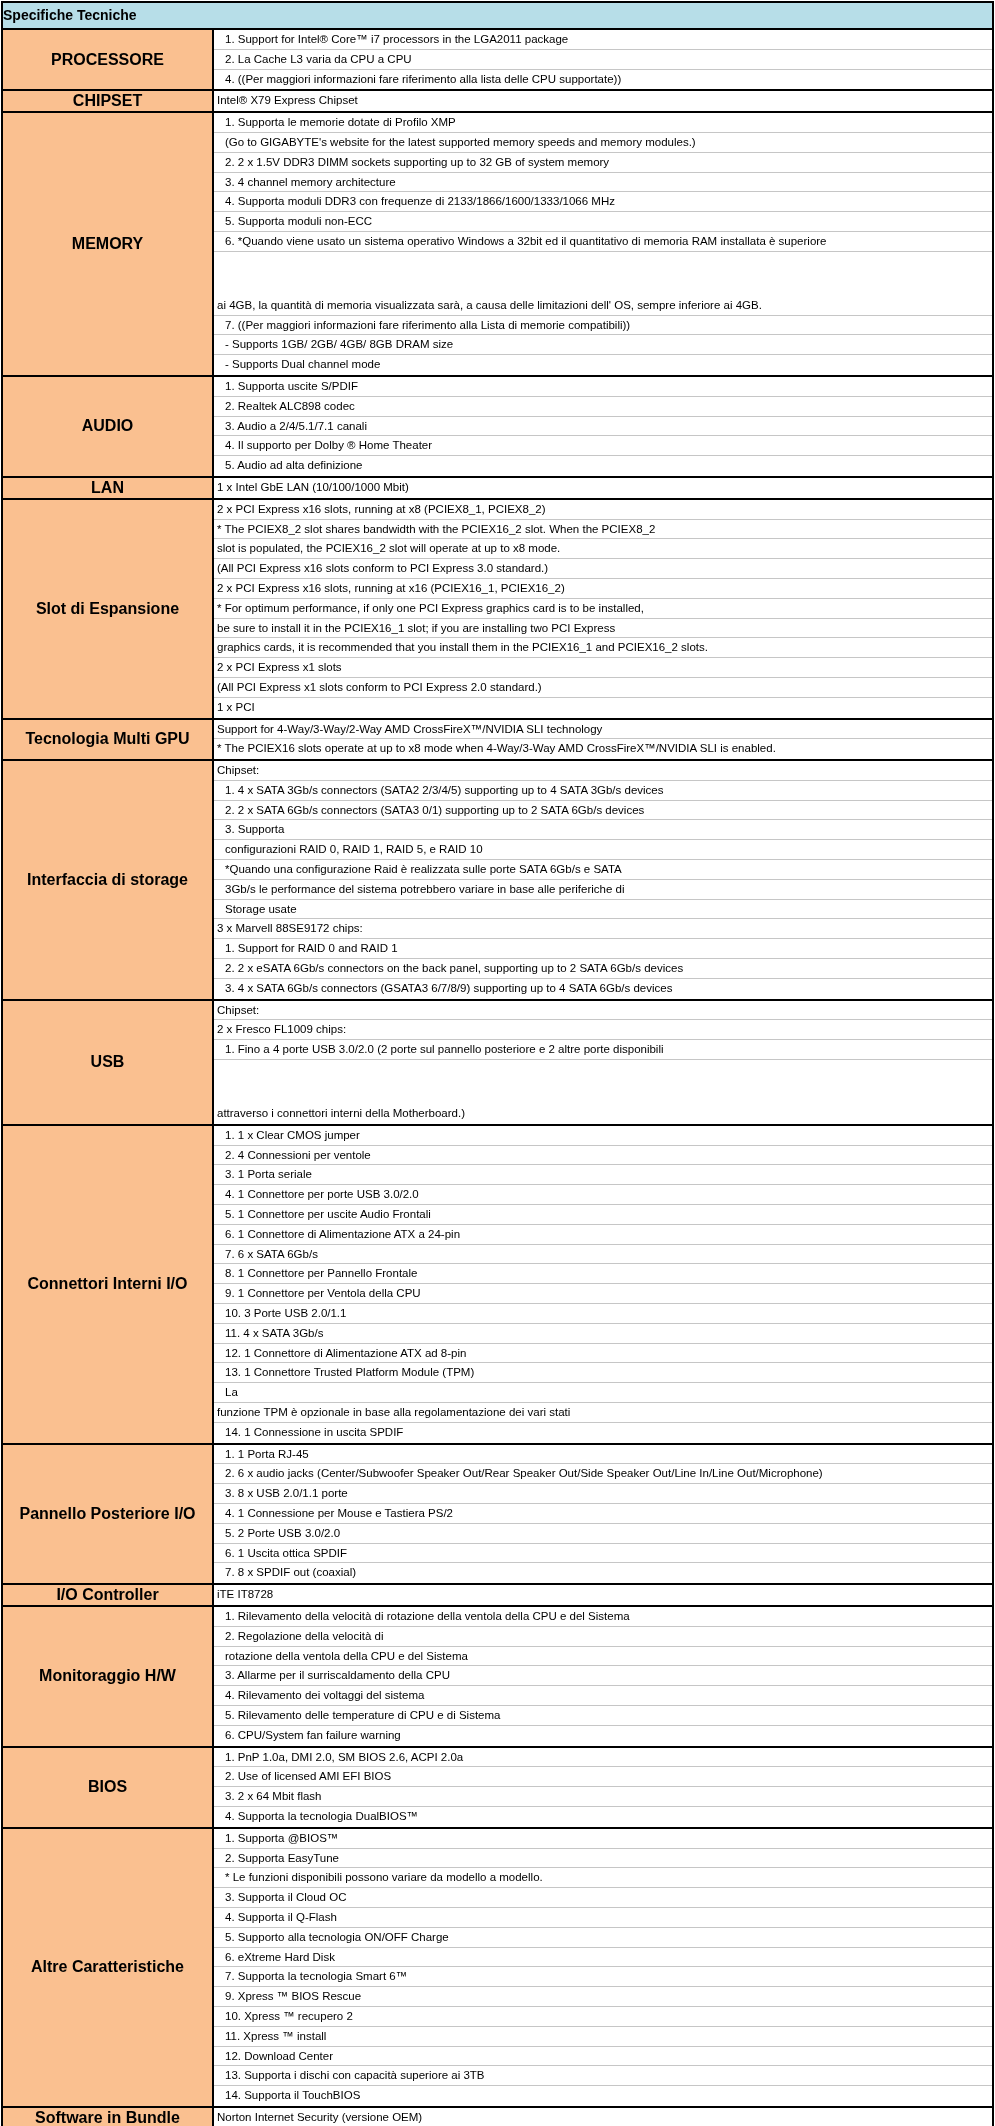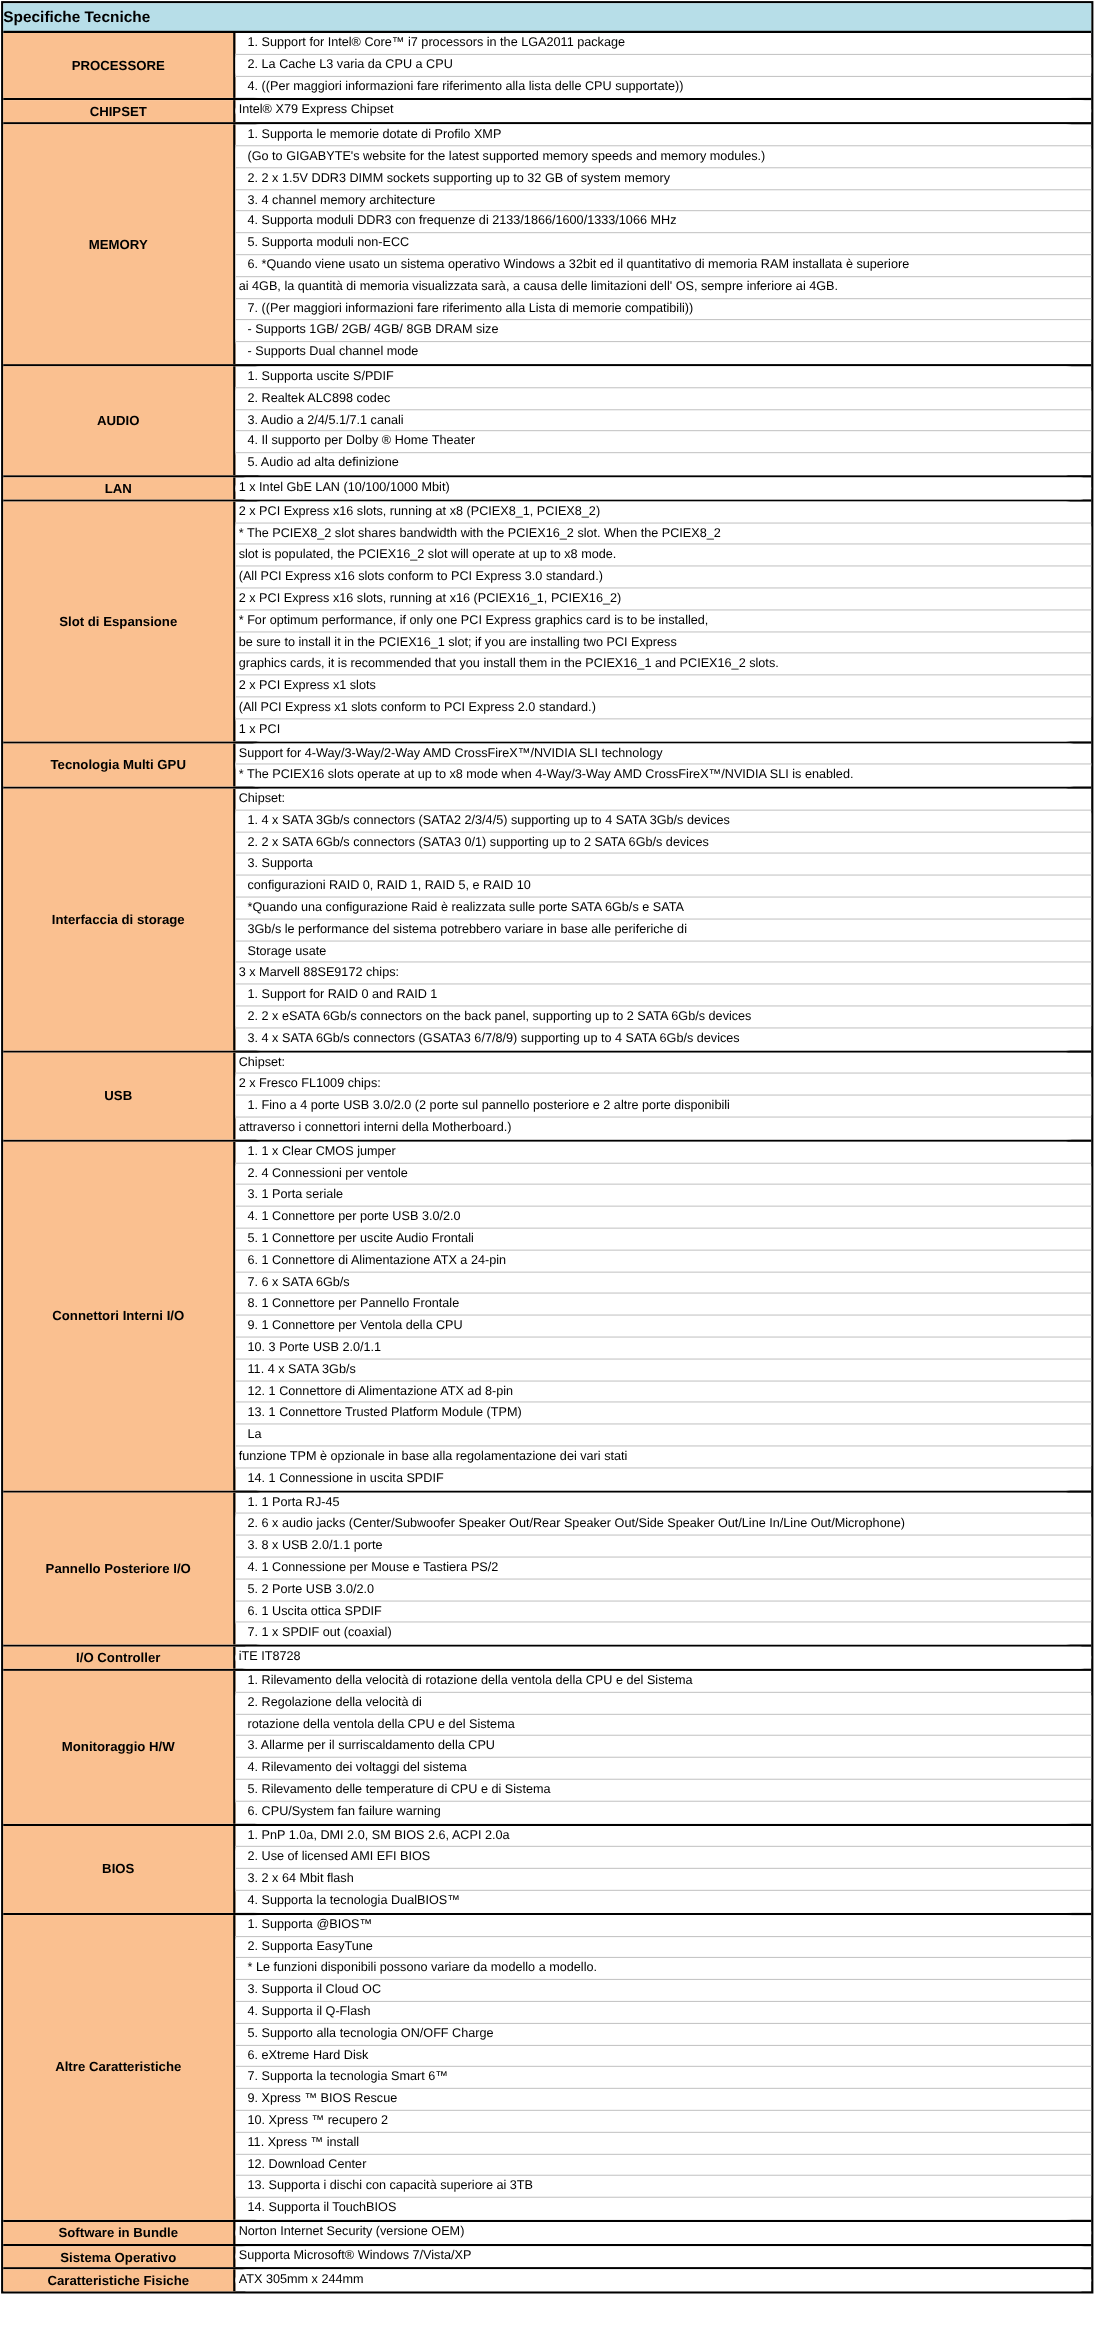--- a/index.html
+++ b/index.html
@@ -31,21 +31,21 @@
   .label-cell{
     width:211px;
     min-width:211px;
     background:var(--label-bg);
     border-right:2px solid var(--border-dark);
     display:flex;
     align-items:center;
     justify-content:center;
     text-align:center;
     font-weight:bold;
-    font-size:12px;
+    font-size:16px;
     padding:0 4px;
     box-sizing:border-box;
   }
   .content-cell{
     flex:1;
     background:#fff;
     min-width:0;
     border-radius:23px;
   }
   .spec-row{
@@ -53,21 +53,21 @@
     line-height:19.4px;
     font-size:11.5px;
     border-bottom:1px solid var(--row-line);
     box-sizing:border-box;
     white-space:nowrap;
     overflow:hidden;
     padding-left:3px;
   }
   .spec-row:last-child{border-bottom:none;}
   .indent-1{padding-left:11px;}
-  .indent-2{}
+  .indent-2{margin-top:44px;}
 </style>
 </head>
 <body>
 
 <div class="spec-table">
   <div class="table-title">Specifiche Tecniche</div>
   <div id="sections">
       <div class="section">
         <div class="label-cell">PROCESSORE</div>
         <div class="content-cell">
@@ -186,21 +186,21 @@
       </div>
       <div class="section">
         <div class="label-cell">Pannello Posteriore I/O</div>
         <div class="content-cell">
           <div class="spec-row indent-1">1. 1 Porta RJ-45</div>
           <div class="spec-row indent-1">2. 6 x audio jacks (Center/Subwoofer Speaker Out/Rear Speaker Out/Side Speaker Out/Line In/Line Out/Microphone)</div>
           <div class="spec-row indent-1">3. 8 x USB 2.0/1.1 porte</div>
           <div class="spec-row indent-1">4. 1 Connessione per Mouse e Tastiera PS/2</div>
           <div class="spec-row indent-1">5. 2 Porte USB 3.0/2.0</div>
           <div class="spec-row indent-1">6. 1 Uscita ottica SPDIF</div>
-          <div class="spec-row indent-1">7. 1 x SPDIF out (coaxial)</div>
+          <div class="spec-row indent-1">7. 8 x SPDIF out (coaxial)</div>
         </div>
       </div>
       <div class="section">
         <div class="label-cell">I/O Controller</div>
         <div class="content-cell">
           <div class="spec-row indent-0">iTE IT8728</div>
         </div>
       </div>
       <div class="section">
         <div class="label-cell">Monitoraggio H/W</div>

